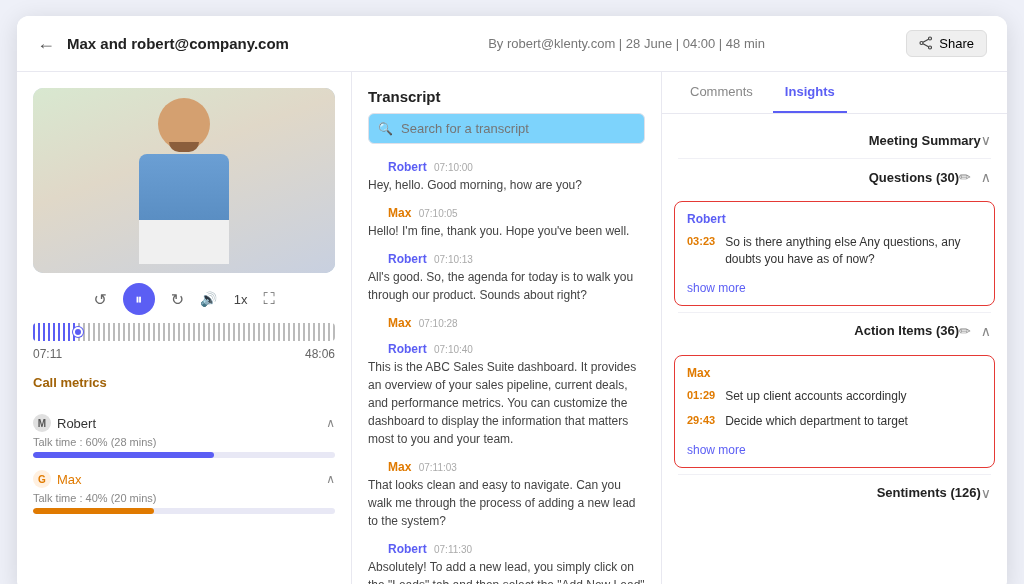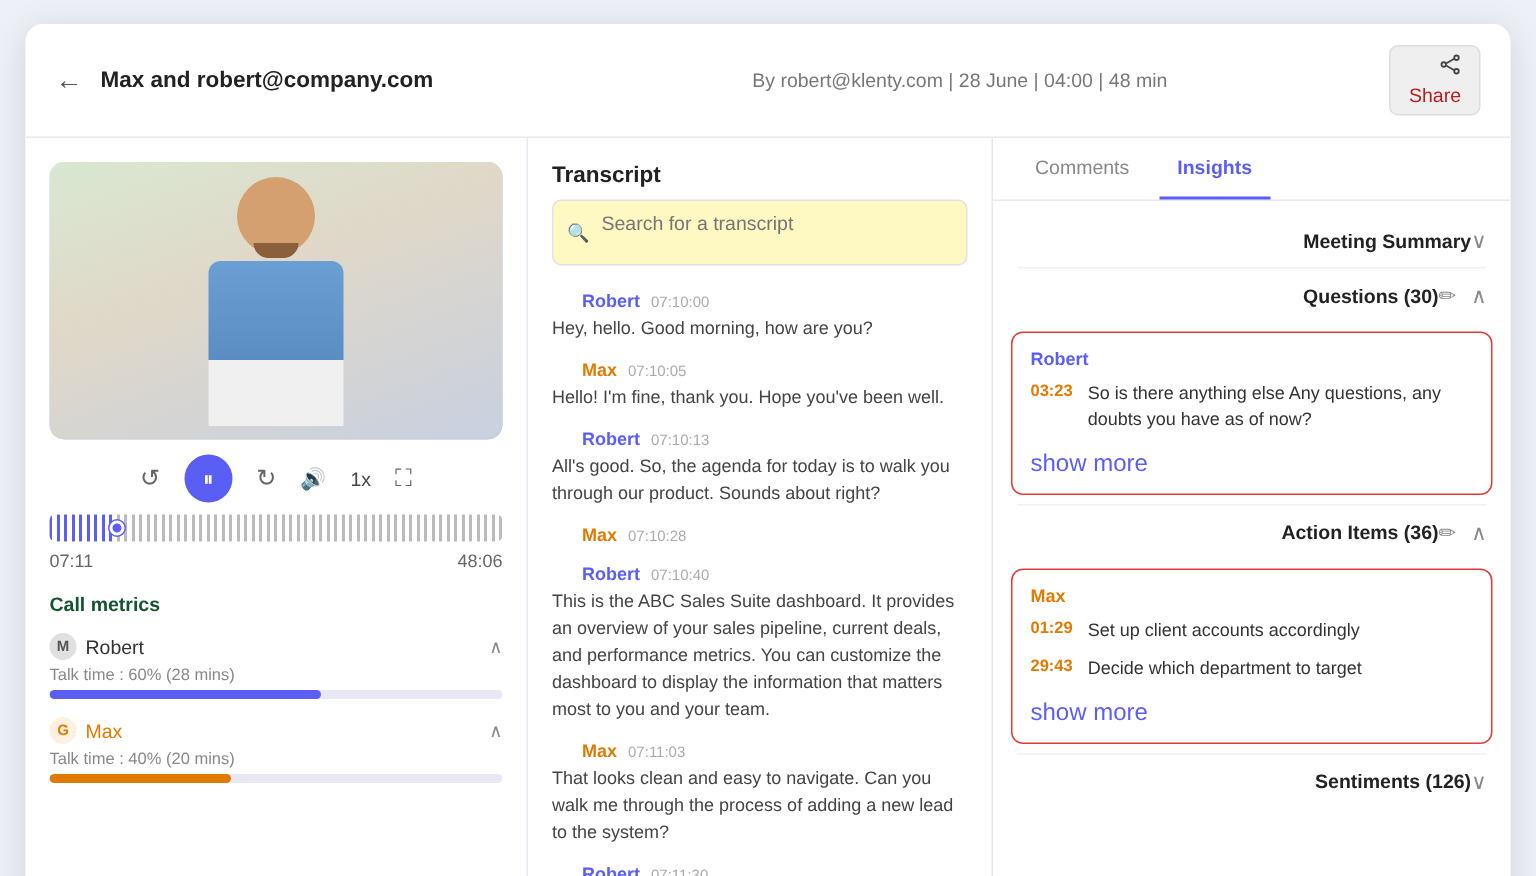--- a/index.html
+++ b/index.html
@@ -40,29 +40,28 @@
       flex: 1;
     }
     .header-meta {
       font-size: 13px;
       color: #777;
       flex: 2;
       text-align: center;
     }
     .header-share {
       display: flex;
-      align-items: flex-end;
+      align-items: flex-start;
       gap: 6px;
       font-size: 13px;
-      color: #b91c1c;
+      color: #000000;
       border: 1px solid #ddd;
       border-radius: 6px;
       padding: 5px 12px;
       cursor: pointer;
-      flex-direction: column;
     }
     
     .main-content {
       display: flex;
       height: 520px;
     }
     
     .left-panel {
       width: 335px;
       border-right: 1px solid #e8e8f0;
@@ -179,22 +178,22 @@
     .time-row {
       display: flex;
       justify-content: space-between;
       font-size: 12px;
       color: #666;
       margin-bottom: 14px;
     }
     .call-metrics-title {
       font-size: 13px;
       font-weight: 700;
-      color: #14532d;
-      margin-bottom: 12px;
+      color: #a16207;
+      margin-bottom: 24px;
     }
     .speaker-row {
       margin-bottom: 12px;
     }
     .speaker-header {
       display: flex;
       align-items: center;
       justify-content: space-between;
       margin-bottom: 4px;
     }
@@ -250,27 +249,27 @@
       font-size: 15px;
       font-weight: 700;
       color: #222;
     }
     .transcript-search {
       margin: 0 16px 8px;
       position: relative;
     }
     .transcript-search input {
       width: 100%;
-      padding: 7px 12px 20px 32px;
+      padding: 7px 12px 7px 32px;
       border: 1px solid #e0e0e8;
       border-radius: 6px;
       font-size: 13px;
       color: #666;
       outline: none;
-      background: #fef9c3;
+      background: #7dd3fc;
     }
     .transcript-search .search-icon {
       position: absolute;
       left: 10px;
       top: 50%;
       transform: translateY(-50%);
       font-size: 12px;
       color: #aaa;
     }
     .transcript-messages {
@@ -373,21 +372,21 @@
       font-weight: 600;
       white-space: nowrap;
       padding-top: 1px;
     }
     .insight-text {
       font-size: 12px;
       color: #333;
       line-height: 1.45;
     }
     .show-more {
-      font-size: 16px;
+      font-size: 12px;
       color: #5b5ef4;
       cursor: pointer;
       padding-top: 4px;
     }
     .divider {
       height: 1px;
       background: #f0f0f5;
       margin: 0 16px;
     }
   </style>

